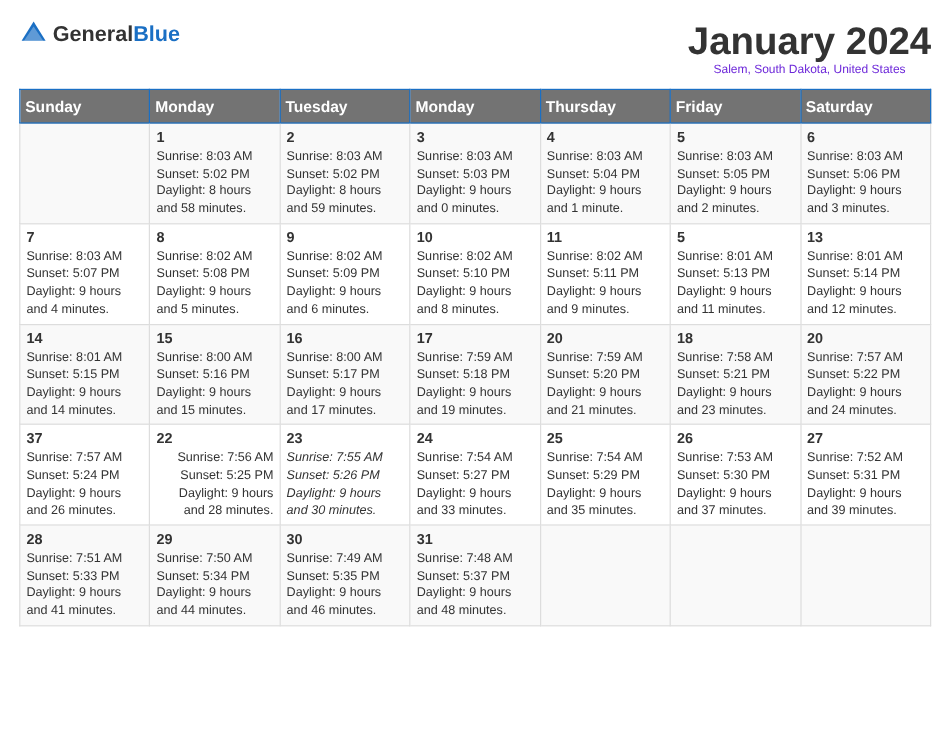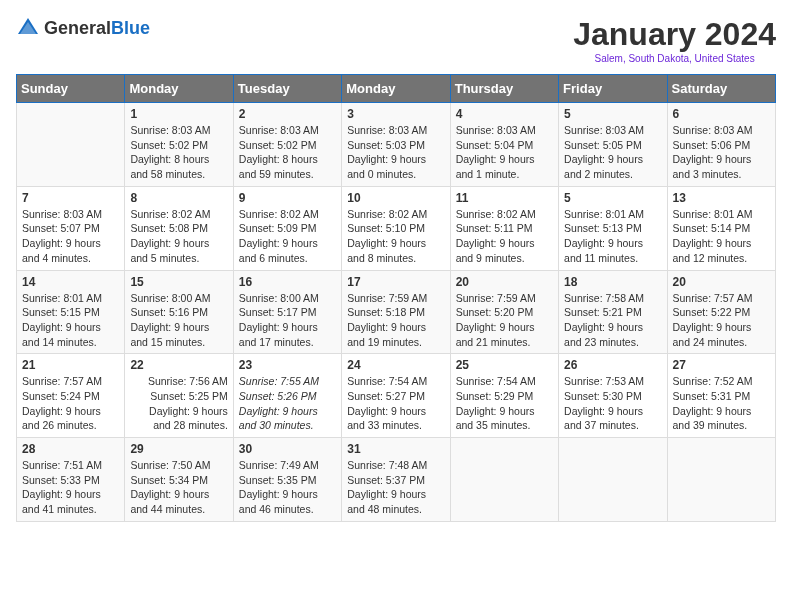--- a/index.html
+++ b/index.html
@@ -261,21 +261,21 @@
         <td>
           <div class="day-number">20</div>
           <div class="day-info" style="white-space: pre-line;">Sunrise: 7:57 AM
 Sunset: 5:22 PM
 Daylight: 9 hours
 and 24 minutes.</div>
         </td>
       </tr>
       <tr>
         <td>
-          <div class="day-number">21</div>
+          <div class="day-number">37</div>
           <div class="day-info" style="white-space: pre-line;">Sunrise: 7:57 AM
 Sunset: 5:24 PM
 Daylight: 9 hours
 and 26 minutes.</div>
         </td>
         <td>
           <div class="day-number">22</div>
           <div class="day-info" style="white-space: pre-line; text-align: right;">Sunrise: 7:56 AM
 Sunset: 5:25 PM
 Daylight: 9 hours

